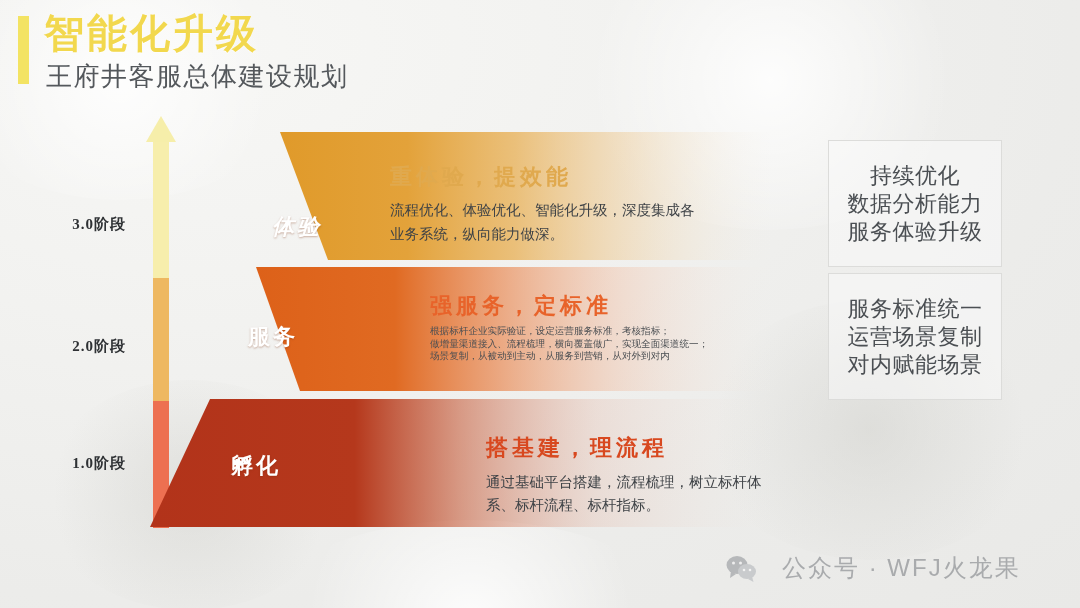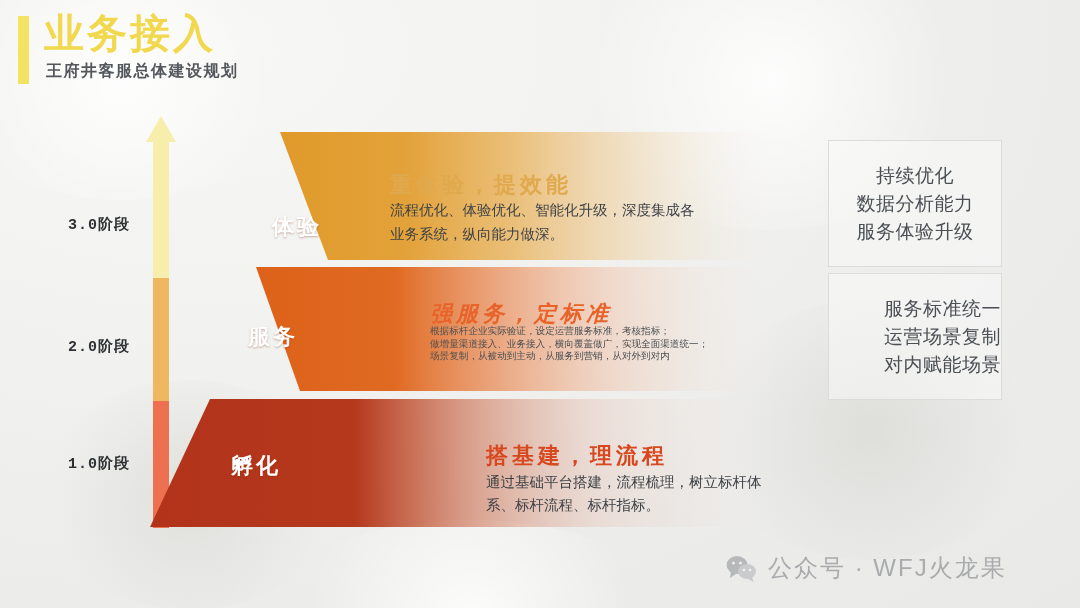--- a/index.html
+++ b/index.html
@@ -44,22 +44,22 @@
     font-size: 40px;
     font-weight: bold;
     letter-spacing: 3px;
     color: #f2d84e;
     text-shadow: 0 1px 0 rgba(255,255,255,0.6);
     line-height: 1;
   }
   #header-sub {
     position: absolute;
     left: 46px; top: 63px;
-    font-size: 16px;
-    font-weight: bold;
+    font-size: 26px;
+    font-weight: normal;
     letter-spacing: 1.5px;
     color: #54585c;
     line-height: 1;
   }
 
   
   #arrow-wrap {
     position: absolute;
     left: 146px; top: 116px;
     width: 30px; height: 412px;
@@ -83,21 +83,21 @@
 
   .stage-label {
     position: absolute;
     left: 52px;
     width: 94px;
     text-align: center;
     font-size: 15px;
     font-weight: bold;
     color: #2e3134;
     letter-spacing: 1px;
-    font-family: Liberation Mono, monospace;
+    font-family: Liberation Serif, serif;
   }
   #stage-3 { top: 215px; }
   #stage-2 { top: 337px; }
   #stage-1 { top: 454px; }
 
   
   #pyramid {
     position: absolute;
     left: 150px; top: 130px;
     width: 620px; height: 400px;
@@ -115,80 +115,79 @@
 
   .tier-word {
     position: absolute;
     font-size: 22px;
     font-weight: bold;
     color: #ffffff;
     letter-spacing: 3px;
     text-shadow: 0 1px 2px rgba(120,40,0,0.35);
     z-index: 3;
   }
-  #tier-3 .tier-word { left: 122px; top: 82px; }
+  #tier-3 .tier-word { left: 122px; top: 82px; font-style: italic; }
   #tier-2 .tier-word { left: 98px;  top: 55px; }
   #tier-1 .tier-word { left: 81px;  top: 52px; font-family: Liberation Mono, monospace; }
 
   .tier-head {
     position: absolute;
     z-index: 3;
     font-size: 22px;
     font-weight: bold;
     letter-spacing: 4px;
     font-family: "DejaVu Serif", "Liberation Serif", serif;
     white-space: nowrap;
-    margin-top: 8px;
   }
   .tier-body {
     position: absolute;
     z-index: 3;
     color: #3e4246;
     white-space: pre-line;
   }
 
   #tier-3 .tier-head { left: 240px; top: 32px; color: #e0a94e; }
   #tier-3 .tier-body { left: 240px; top: 68px; font-size: 14.5px; line-height: 24px; width: 310px; }
 
-  #tier-2 .tier-head { left: 280px; top: 24px; color: #e8632a; font-style: italic; }
+  #tier-2 .tier-head { left: 280px; top: 24px; color: #e8632a; }
   #tier-2 .tier-body { left: 280px; top: 58px; font-size: 9.6px; line-height: 12.5px; width: 345px; color: #4a4e52;}
 
   #tier-1 .tier-head { left: 336px; top: 34px; color: #d8481f; font-family: Liberation Serif, serif; }
   #tier-1 .tier-body { left: 336px; top: 72px; font-size: 14.5px; line-height: 23px; width: 290px; }
 
   
   .rbox {
     position: absolute;
     left: 828px;
     width: 172px;
     border: 1px solid #dcdcda;
     background: rgba(250,250,249,0.55);
     display: flex;
     align-items: center;
     justify-content: center;
   }
   #rbox-0 { top: 140px; height: 125px; }
-  #rbox-1 { top: 273px; height: 125px; justify-content: flex-end; }
+  #rbox-1 { top: 273px; height: 125px; }
   #rbox-2 { top: 404px; height: 125px; }
   .rbox-text {
     text-align: center;
-    font-size: 19px;
+    font-size: 22px;
     line-height: 28px;
     color: #4b4f53;
     white-space: pre-line;
     letter-spacing: 0.5px;
   }
 
   
   #footer {
     position: absolute;
     left: 726px; top: 552px;
     display: flex;
     align-items: center;
-    gap: 11px;
+    gap: 25px;
   }
   #footer-label {
     font-size: 24px;
     color: #a9abad;
     letter-spacing: 2px;
     white-space: nowrap;
   }
   #wechat-icon { width: 31px; height: 27px; position: relative; }
 </style>
 </head>
@@ -196,21 +195,21 @@
 
 <div id="slide">
 
   <div class="tex" style="left:-60px;  top:-40px;  width:360px; height:240px;"></div>
   <div class="tex" style="left:560px;  top:-70px;  width:420px; height:300px;"></div>
   <div class="tex2" style="left:700px;  top:300px;  width:340px; height:260px;"></div>
   <div class="tex2" style="left:40px;   top:380px;  width:300px; height:230px;"></div>
   <div class="tex" style="left:260px;  top:520px;  width:420px; height:200px;"></div>
 
   <div id="header-bar"></div>
-  <div id="header-title">业务接入</div>
+  <div id="header-title">智能化升级</div>
   <div id="header-sub">王府井客服总体建设规划</div>
 
   <div id="arrow-wrap">
     <div id="arrow-head"></div>
     <div class="arrow-seg" id="arrow-seg-3"></div>
     <div class="arrow-seg" id="arrow-seg-2"></div>
     <div class="arrow-seg" id="arrow-seg-1"></div>
   </div>
 
   <div class="stage-label" id="stage-3">3.0阶段</div>
@@ -248,21 +247,21 @@
             <stop offset="0.46" stop-color="#e8834a" stop-opacity="0.70"></stop>
             <stop offset="0.70" stop-color="#f0ae8b" stop-opacity="0.33"></stop>
             <stop offset="1" stop-color="#f3f1ec" stop-opacity="0.04"></stop>
           </linearGradient>
         </defs>
         <path d="M 106,0 L 620,0 L 620,124 L 150,124 L 106,0 Z" fill="url(#g2)"></path>
       </svg>
       <div class="tier-word">服务</div>
       <div class="tier-head">强服务，定标准</div>
       <div class="tier-body">根据标杆企业实际验证，设定运营服务标准，考核指标；
-做增量渠道接入、业务接入，横向覆盖做广，实现全面渠道统一；
+做增量渠道接入、流程梳理，横向覆盖做广，实现全面渠道统一；
 场景复制，从被动到主动，从服务到营销，从对外到对内</div>
     </div>
 
     <div class="tier" id="tier-1">
       <svg width="620" height="131" viewBox="0 0 620 131">
         <defs>
           <linearGradient id="g1" x1="0" y1="0" x2="1" y2="0">
             <stop offset="0" stop-color="#b2331a" stop-opacity="1"></stop>
             <stop offset="0.33" stop-color="#b5381c" stop-opacity="1"></stop>
             <stop offset="0.50" stop-color="#c4532f" stop-opacity="0.55"></stop>

